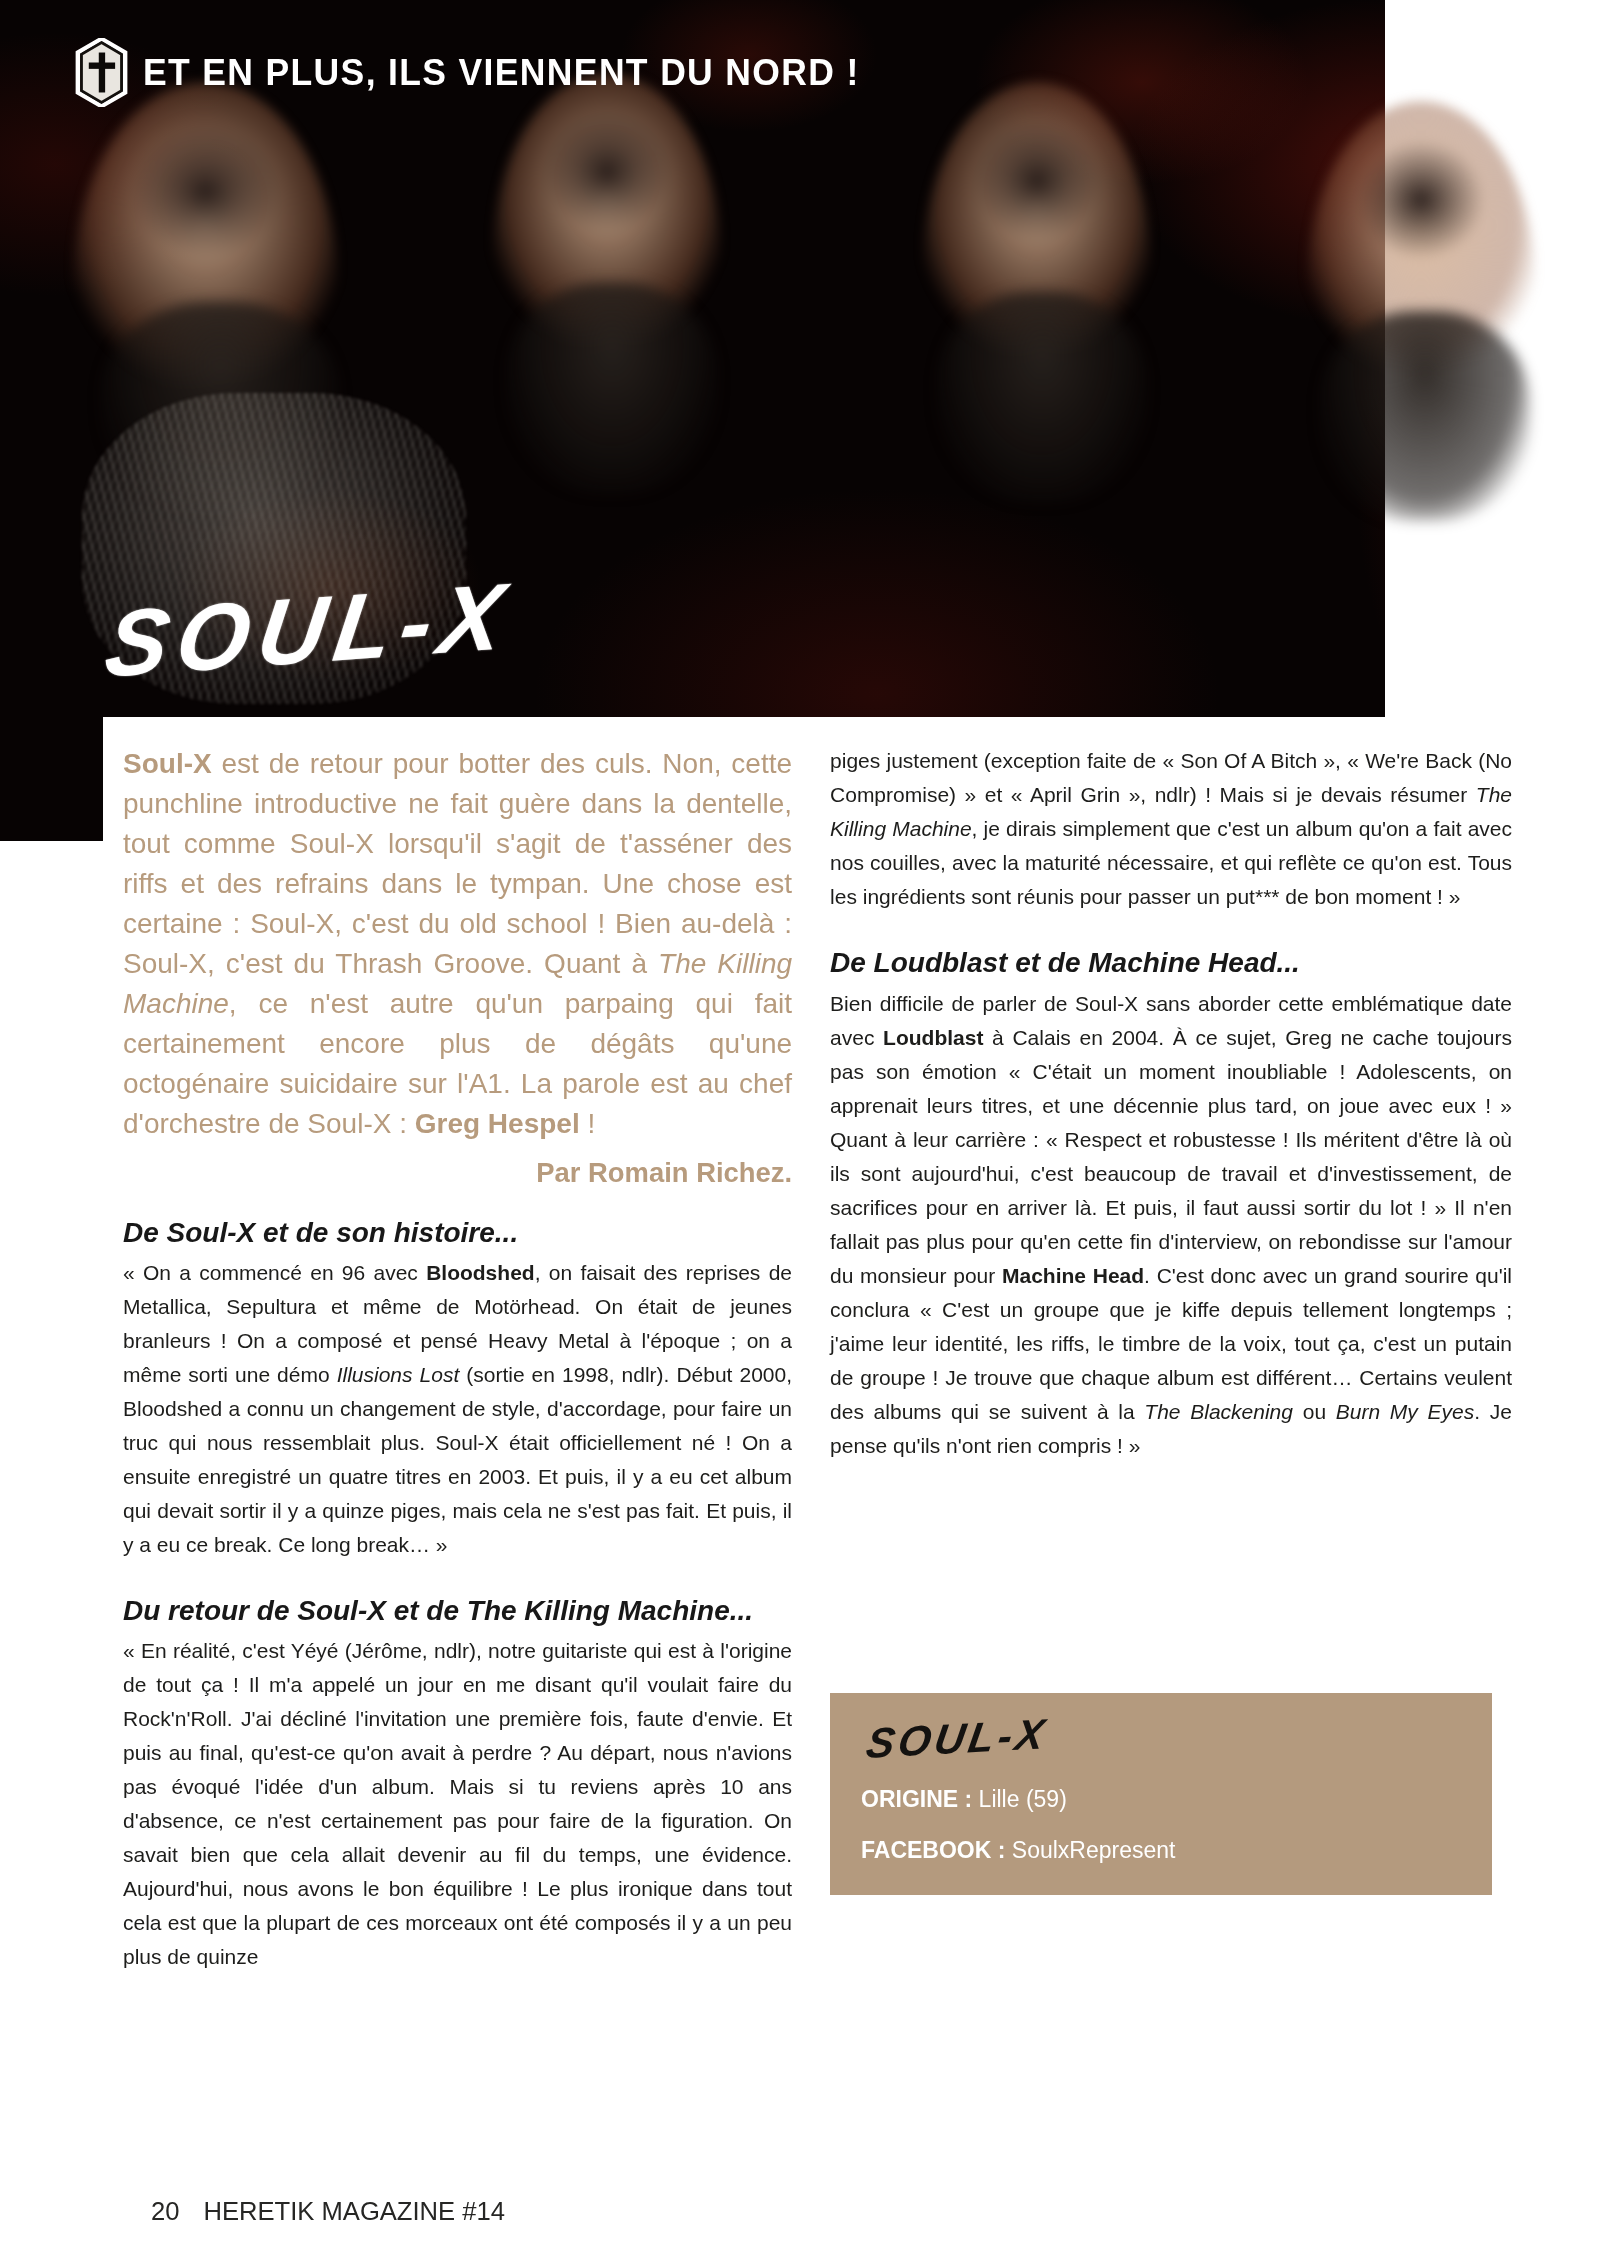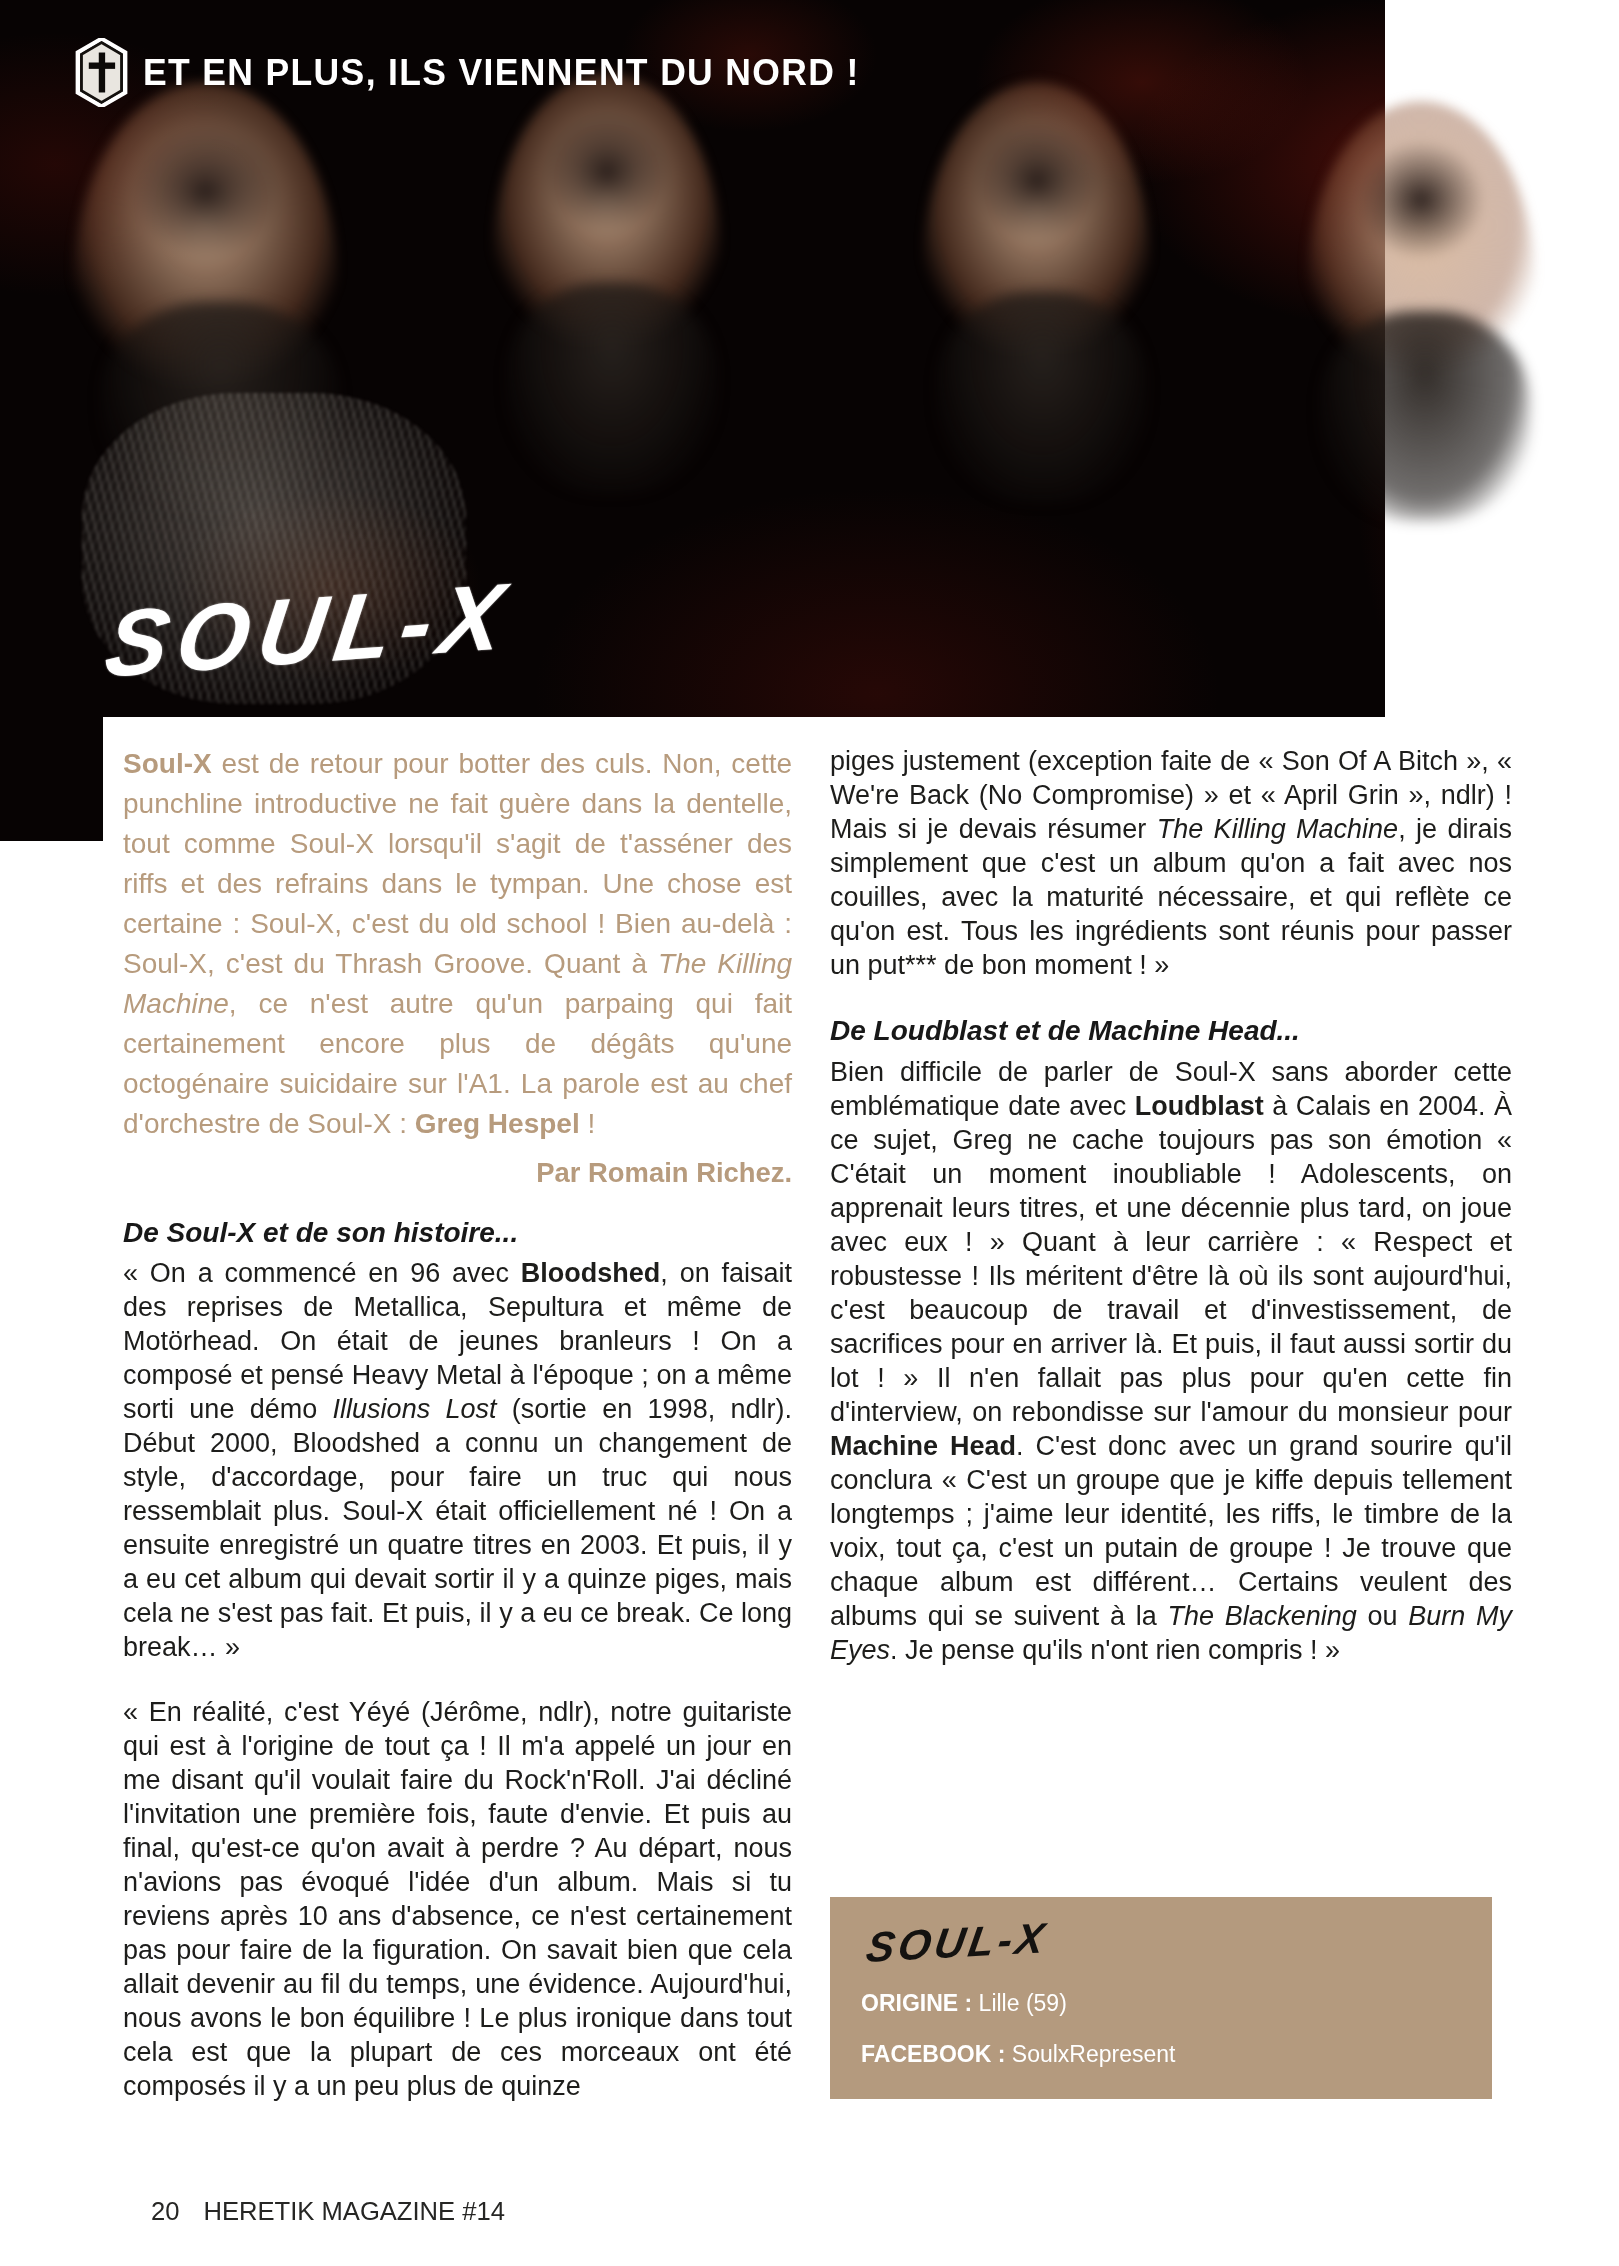--- a/index.html
+++ b/index.html
@@ -67,21 +67,21 @@
     margin:0 0 12.8px 0;color:#b79b7d;font-size:28px;line-height:40px;text-align:justify;
   }
   .byline{
     margin:0 0 27.4px 0;color:#b79b7d;font-size:27.4px;font-weight:700;text-align:right;
   }
   .sec-heading{
     margin:33px 0 7.3px 0;color:#181818;font-size:28px;font-weight:700;font-style:italic;
   }
   .sec-heading.first{margin-top:7.3px;}
   .body-par{
-    margin:0 0 31px 0;color:#1d1d1b;font-size:27px;line-height:34px;text-align:justify;
+    margin:0 0 31px 0;color:#1d1d1b;font-size:21px;line-height:34px;text-align:justify;
   }
   .b{font-weight:700;}
   .i{font-style:italic;}
 
   
   .info-box{
     margin-top:230px;width:662px;box-sizing:border-box;background:#b49a7e;
     padding:24px 31px 27.4px 31px;
   }
   .info-logo{
@@ -127,20 +127,21 @@
   </div>
 
   <div class="content-panel">
     <div class="columns">
 
       <div class="col-left">
         <p class="intro"><span class="b">Soul-X</span><span> est de retour pour botter des culs. Non, cette punchline introductive ne fait guère dans la dentelle, tout comme Soul-X lorsqu'il s'agit de t'asséner des riffs et des refrains dans le tympan. Une chose est certaine : Soul-X, c'est du old school ! Bien au-delà : Soul-X, c'est du Thrash Groove. Quant à </span><span class="i">The Killing Machine</span><span>, ce n'est autre qu'un parpaing qui fait certainement encore plus de dégâts qu'une octogénaire suicidaire sur l'A1. La parole est au chef d'orchestre de Soul-X : </span><span class="b">Greg Hespel</span><span> !</span></p>
         <p class="byline">Par Romain Richez.</p>
         <h3 class="sec-heading first">De Soul-X et de son histoire...</h3>
         <p class="body-par"><span>« On a commencé en 96 avec </span><span class="b">Bloodshed</span><span>, on faisait des reprises de Metallica, Sepultura et même de Motörhead. On était de jeunes branleurs ! On a composé et pensé Heavy Metal à l'époque ; on a même sorti une démo </span><span class="i">Illusions Lost</span><span> (sortie en 1998, ndlr). Début 2000, Bloodshed a connu un changement de style, d'accordage, pour faire un truc qui nous ressemblait plus. Soul-X était officiellement né ! On a ensuite enregistré un quatre titres en 2003. Et puis, il y a eu cet album qui devait sortir il y a quinze piges, mais cela ne s'est pas fait. Et puis, il y a eu ce break. Ce long break… »</span></p>
+        <h3 class="sec-heading">Du retour de Soul-X et de The Killing Machine...</h3>
         <p class="body-par"><span>« En réalité, c'est Yéyé (Jérôme, ndlr), notre guitariste qui est à l'origine de tout ça ! Il m'a appelé un jour en me disant qu'il voulait faire du Rock'n'Roll. J'ai décliné l'invitation une première fois, faute d'envie. Et puis au final, qu'est-ce qu'on avait à perdre ? Au départ, nous n'avions pas évoqué l'idée d'un album. Mais si tu reviens après 10 ans d'absence, ce n'est certainement pas pour faire de la figuration. On savait bien que cela allait devenir au fil du temps, une évidence. Aujourd'hui, nous avons le bon équilibre ! Le plus ironique dans tout cela est que la plupart de ces morceaux ont été composés il y a un peu plus de quinze</span></p>
       </div>
 
       <div class="col-right">
         <p class="body-par"><span>piges justement (exception faite de « Son Of A Bitch », « We're Back (No Compromise) » et « April Grin », ndlr) ! Mais si je devais résumer </span><span class="i">The Killing Machine</span><span>, je dirais simplement que c'est un album qu'on a fait avec nos couilles, avec la maturité nécessaire, et qui reflète ce qu'on est. Tous les ingrédients sont réunis pour passer un put*** de bon moment ! »</span></p>
         <h3 class="sec-heading">De Loudblast et de Machine Head...</h3>
         <p class="body-par"><span>Bien difficile de parler de Soul-X sans aborder cette emblématique date avec </span><span class="b">Loudblast</span><span> à Calais en 2004. À ce sujet, Greg ne cache toujours pas son émotion « C'était un moment inoubliable ! Adolescents, on apprenait leurs titres, et une décennie plus tard, on joue avec eux ! » Quant à leur carrière : « Respect et robustesse ! Ils méritent d'être là où ils sont aujourd'hui, c'est beaucoup de travail et d'investissement, de sacrifices pour en arriver là. Et puis, il faut aussi sortir du lot ! » Il n'en fallait pas plus pour qu'en cette fin d'interview, on rebondisse sur l'amour du monsieur pour </span><span class="b">Machine Head</span><span>. C'est donc avec un grand sourire qu'il conclura « C'est un groupe que je kiffe depuis tellement longtemps ; j'aime leur identité, les riffs, le timbre de la voix, tout ça, c'est un putain de groupe ! Je trouve que chaque album est différent… Certains veulent des albums qui se suivent à la </span><span class="i">The Blackening</span><span> ou </span><span class="i">Burn My Eyes</span><span>. Je pense qu'ils n'ont rien compris ! »</span></p>
 
         <div class="info-box">
           <div class="info-logo">SOUL-X</div>

